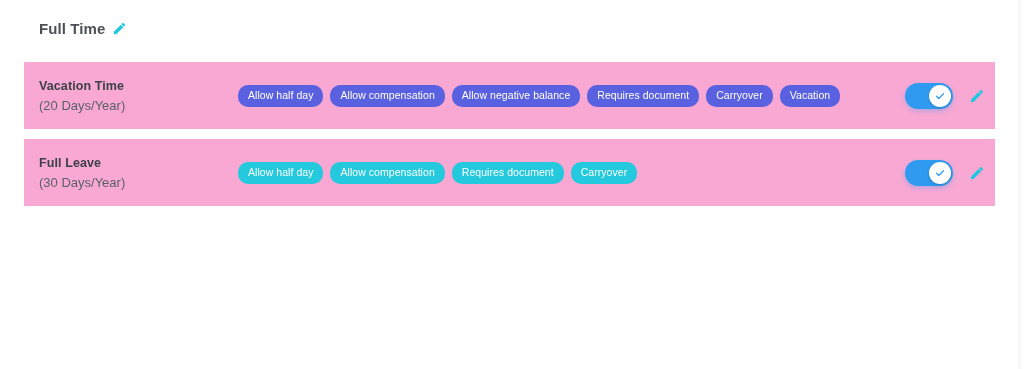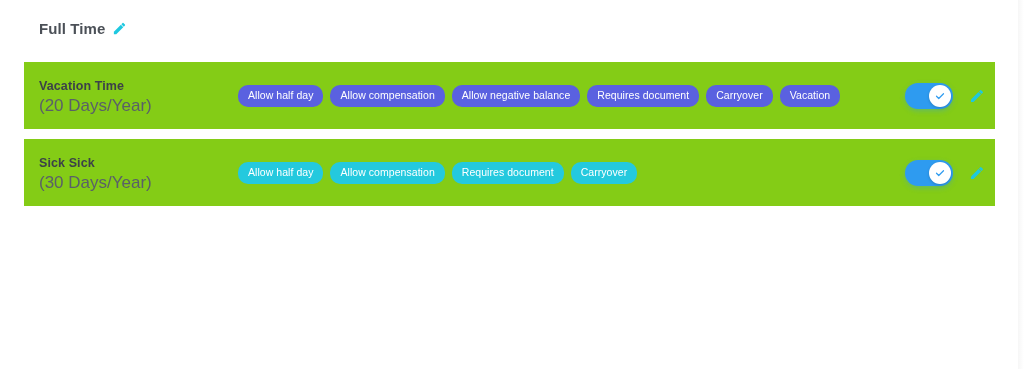--- a/index.html
+++ b/index.html
@@ -48,41 +48,41 @@
 
   .rows {
     position: absolute;
     left: 24px;
     top: 62px;
     width: 971px;
   }
   .row {
     position: relative;
     height: 67px;
-    background: #84cc16;
+    background: #f9a8d4;
     margin-bottom: 10px;
     display: flex;
     align-items: center;
   }
   .row-label {
     position: absolute;
     left: 15px;
     top: 50%;
     transform: translateY(-50%);
     width: 190px;
   }
   .row-name {
     font-size: 12.5px;
     font-weight: bold;
     color: #3c4149;
     line-height: 17px;
     letter-spacing: 0.1px;
   }
   .row-sub {
-    font-size: 17px;
+    font-size: 13px;
     font-weight: normal;
     color: #5a6068;
     line-height: 18px;
     margin-top: 2px;
   }
   .badges {
     position: absolute;
     left: 214px;
     top: 50%;
     transform: translateY(-50%);
@@ -199,21 +199,21 @@
           <svg viewBox="0 0 24 24" fill="none">
             <path d="M3 17.2V21h3.8L18 9.8 14.2 6 3 17.2z" fill="#1ec8e0"></path>
             <path d="M20.7 7.1a1 1 0 0 0 0-1.4l-2.4-2.4a1 1 0 0 0-1.4 0L15 5.2 18.8 9l1.9-1.9z" fill="#1ec8e0"></path>
           </svg>
         </span>
       </div>
     </div>
 
     <div class="row">
       <div class="row-label">
-        <div class="row-name">Sick Sick</div>
+        <div class="row-name">Full Leave</div>
         <div class="row-sub">(30 Days/Year)</div>
       </div>
       <div class="badges">
         <span class="badge cyan">Allow half day</span>
         <span class="badge cyan">Allow compensation</span>
         <span class="badge cyan">Requires document</span>
         <span class="badge cyan">Carryover</span>
       </div>
       <div class="row-actions">
         <span class="toggle on">

